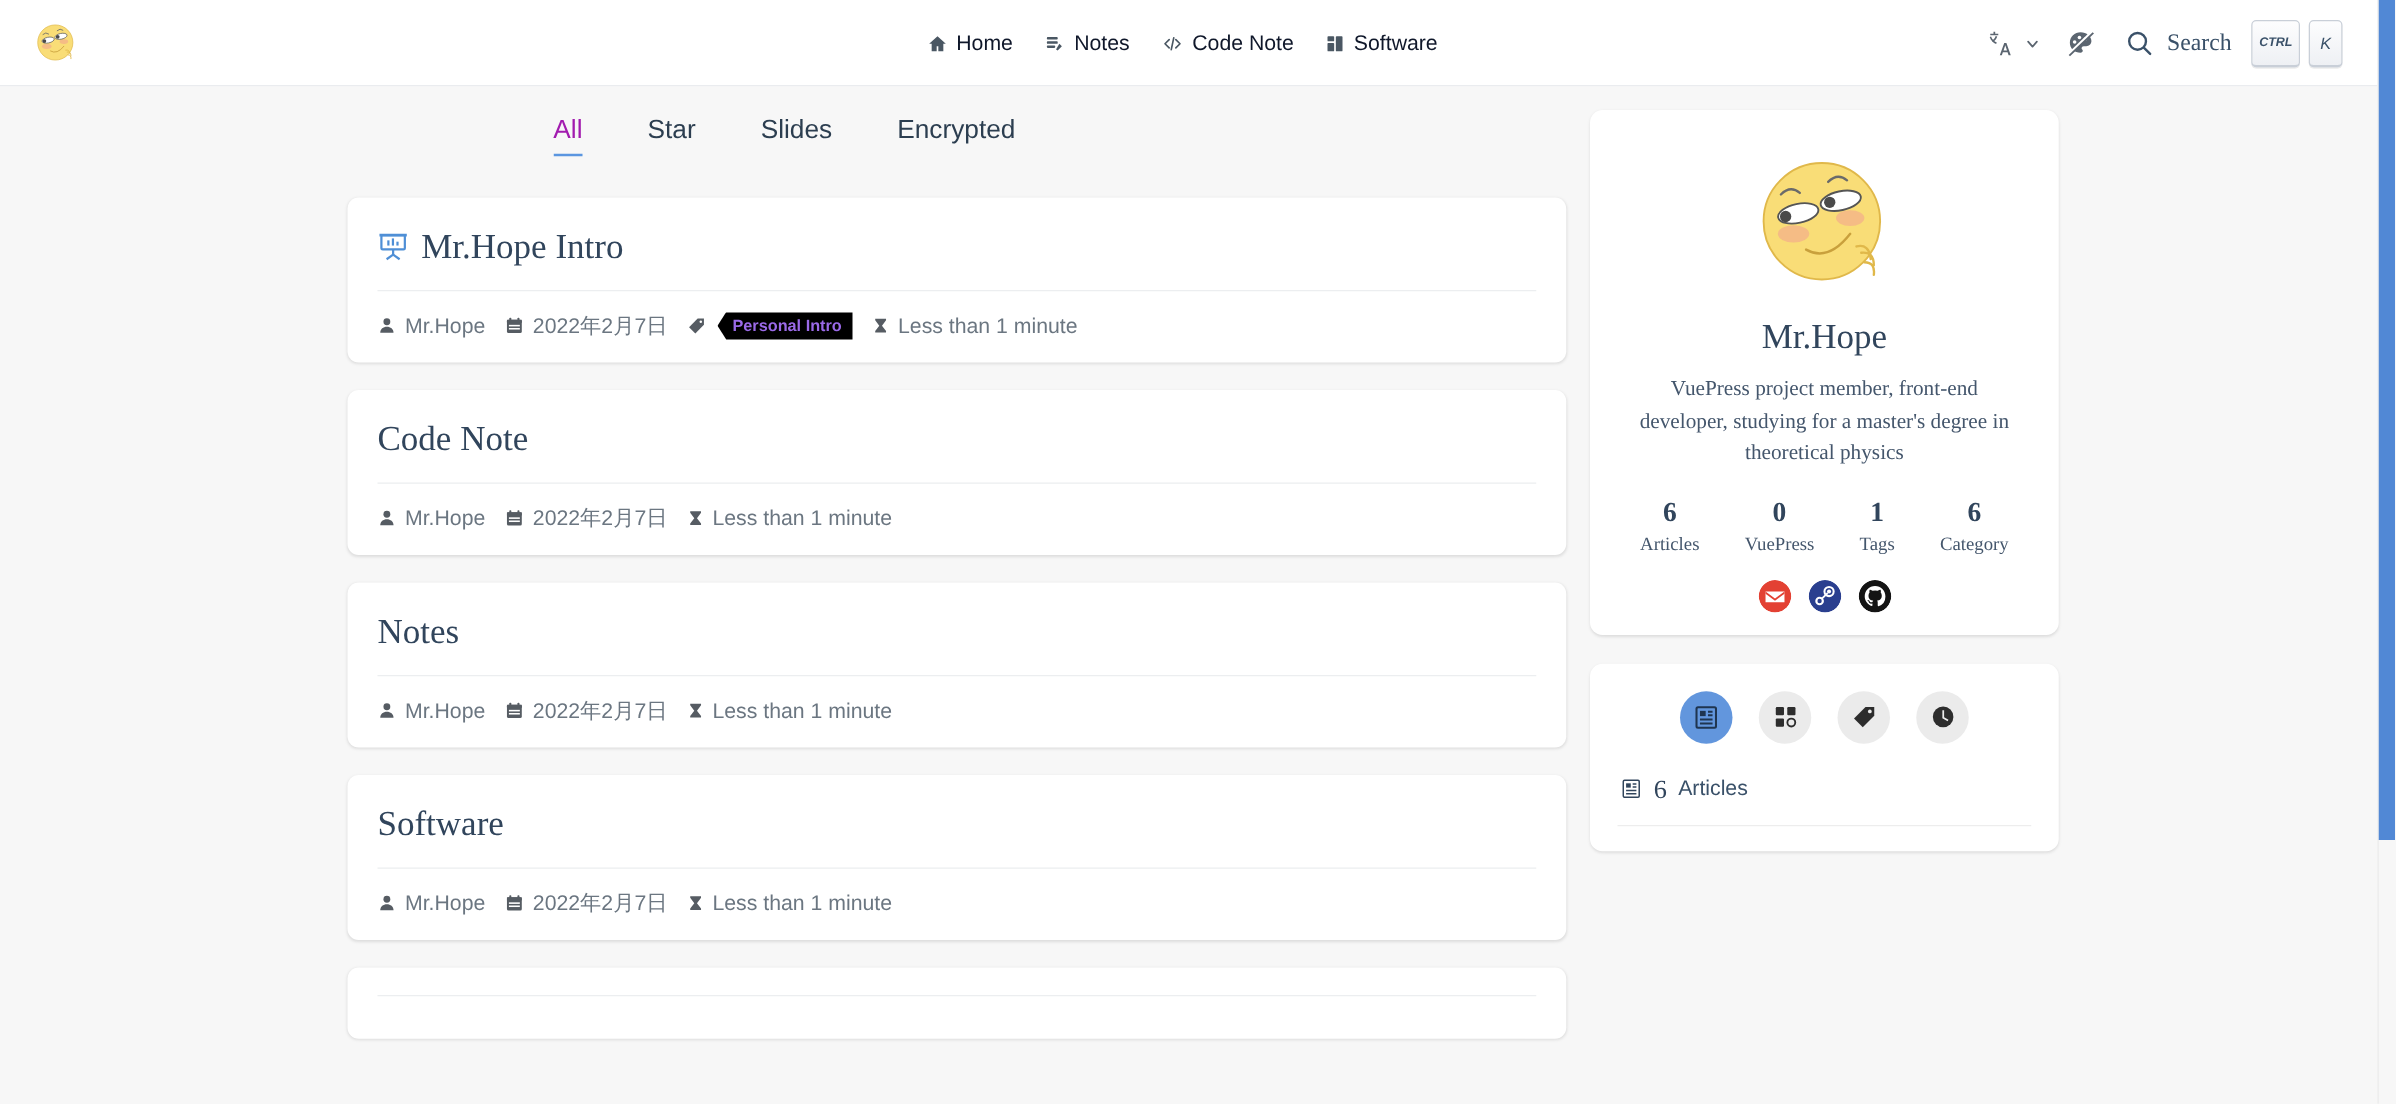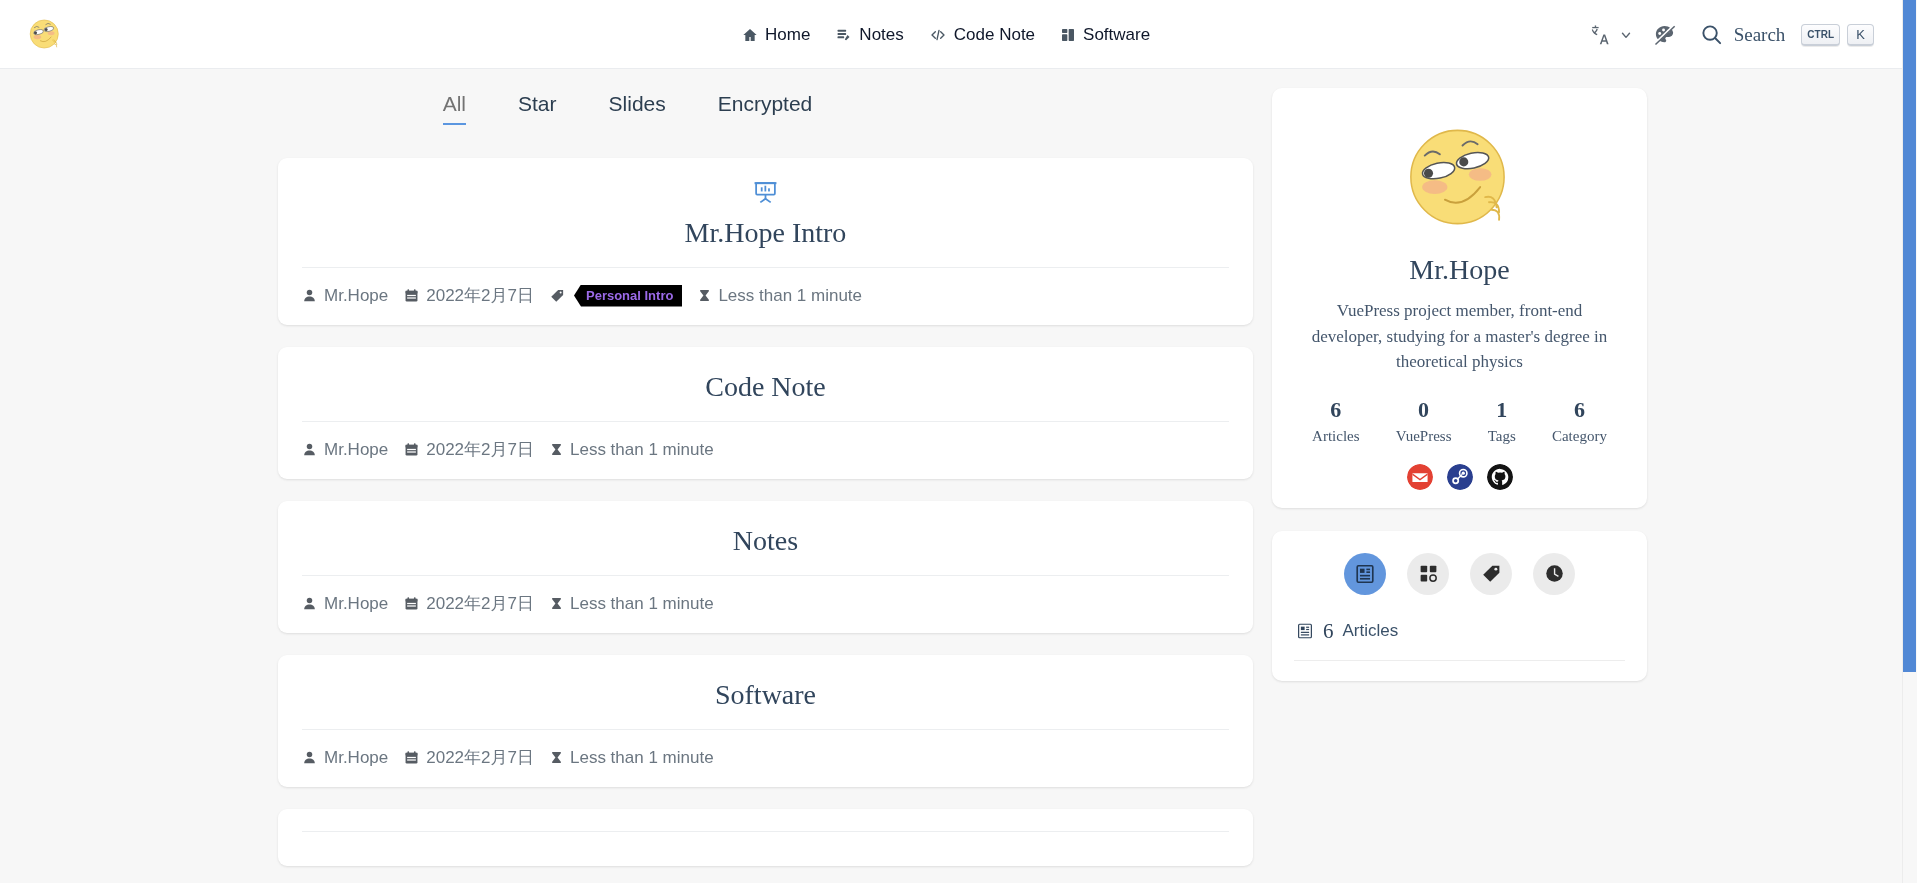--- a/index.html
+++ b/index.html
@@ -55,30 +55,31 @@
     padding: 0 10px; height: 44px;
   }
   .lang-btn { gap: 8px; }
   .search-btn {
     display: flex; align-items: center; gap: 11px;
     cursor: pointer; padding-left: 14px;
   }
   .search-label { font-size: 19px; color: #3a5169; font-family: Liberation Serif, serif; }
   .kbd-group { display: flex; gap: 7px; margin-left: 5px; }
   .kbd {
-    min-width: 27px; height: 22px;
+    min-width: 27px; height: 38px;
     display: flex; align-items: center; justify-content: center;
     background: linear-gradient(#fdfdfe, #eef0f4);
     border: 1px solid #c9cfd8;
     border-bottom-width: 2px;
     border-radius: 4px;
     font-size: 10px; font-weight: 700;
     color: #3a5169;
     padding: 0 5px;
     box-shadow: 0 1px 0 rgba(0,0,0,.08);
+    font-style: italic;
   }
   .kbd.k-letter { font-size: 13px; font-weight: 500; }
 
   
   .page {
     position: absolute; top: 69px; left: 0;
     width: 1902px; height: 814px;
     background: #f7f7f7;
   }
 
@@ -86,21 +87,21 @@
   .tabs {
     position: absolute; top: 19px; left: 0; width: 1255px;
     display: flex; justify-content: center; gap: 0px;
   }
   .tab {
     font-size: 21px; color: #2c3e50;
     padding: 4px 26px 9px 26px;
     cursor: pointer; position: relative;
     white-space: nowrap;
   }
-  .tab.active { color: #737373; }
+  .tab.active { color: #a21caf; }
   .tab.active::after {
     content: ""; position: absolute;
     left: 26px; right: 26px; bottom: 0;
     height: 2px; background: #5b96e0;
   }
 
   
   .articles {
     position: absolute; top: 89px; left: 278px;
     width: 975px;
@@ -113,21 +114,20 @@
     padding: 22px 24px 18px 24px;
     cursor: pointer;
   }
   .card-title {
     font-family: "Liberation Serif", serif;
     font-size: 28px; font-weight: 400;
     color: #31455c;
     display: flex; align-items: center; gap: 10px;
     line-height: 1.25;
     padding-bottom: 17px;
-    flex-direction: column;
   }
   .card-divider { height: 1px; background: #eceef0; margin: 0 0 0 0; }
   .card-meta {
     display: flex; align-items: center;
     gap: 7px; flex-wrap: wrap;
     padding-top: 16px;
     font-size: 17px; color: #6b7681;
   }
   .meta-item { display: flex; align-items: center; gap: 7px; white-space: nowrap; }
   .meta-item + .meta-item { margin-left: 9px; }

